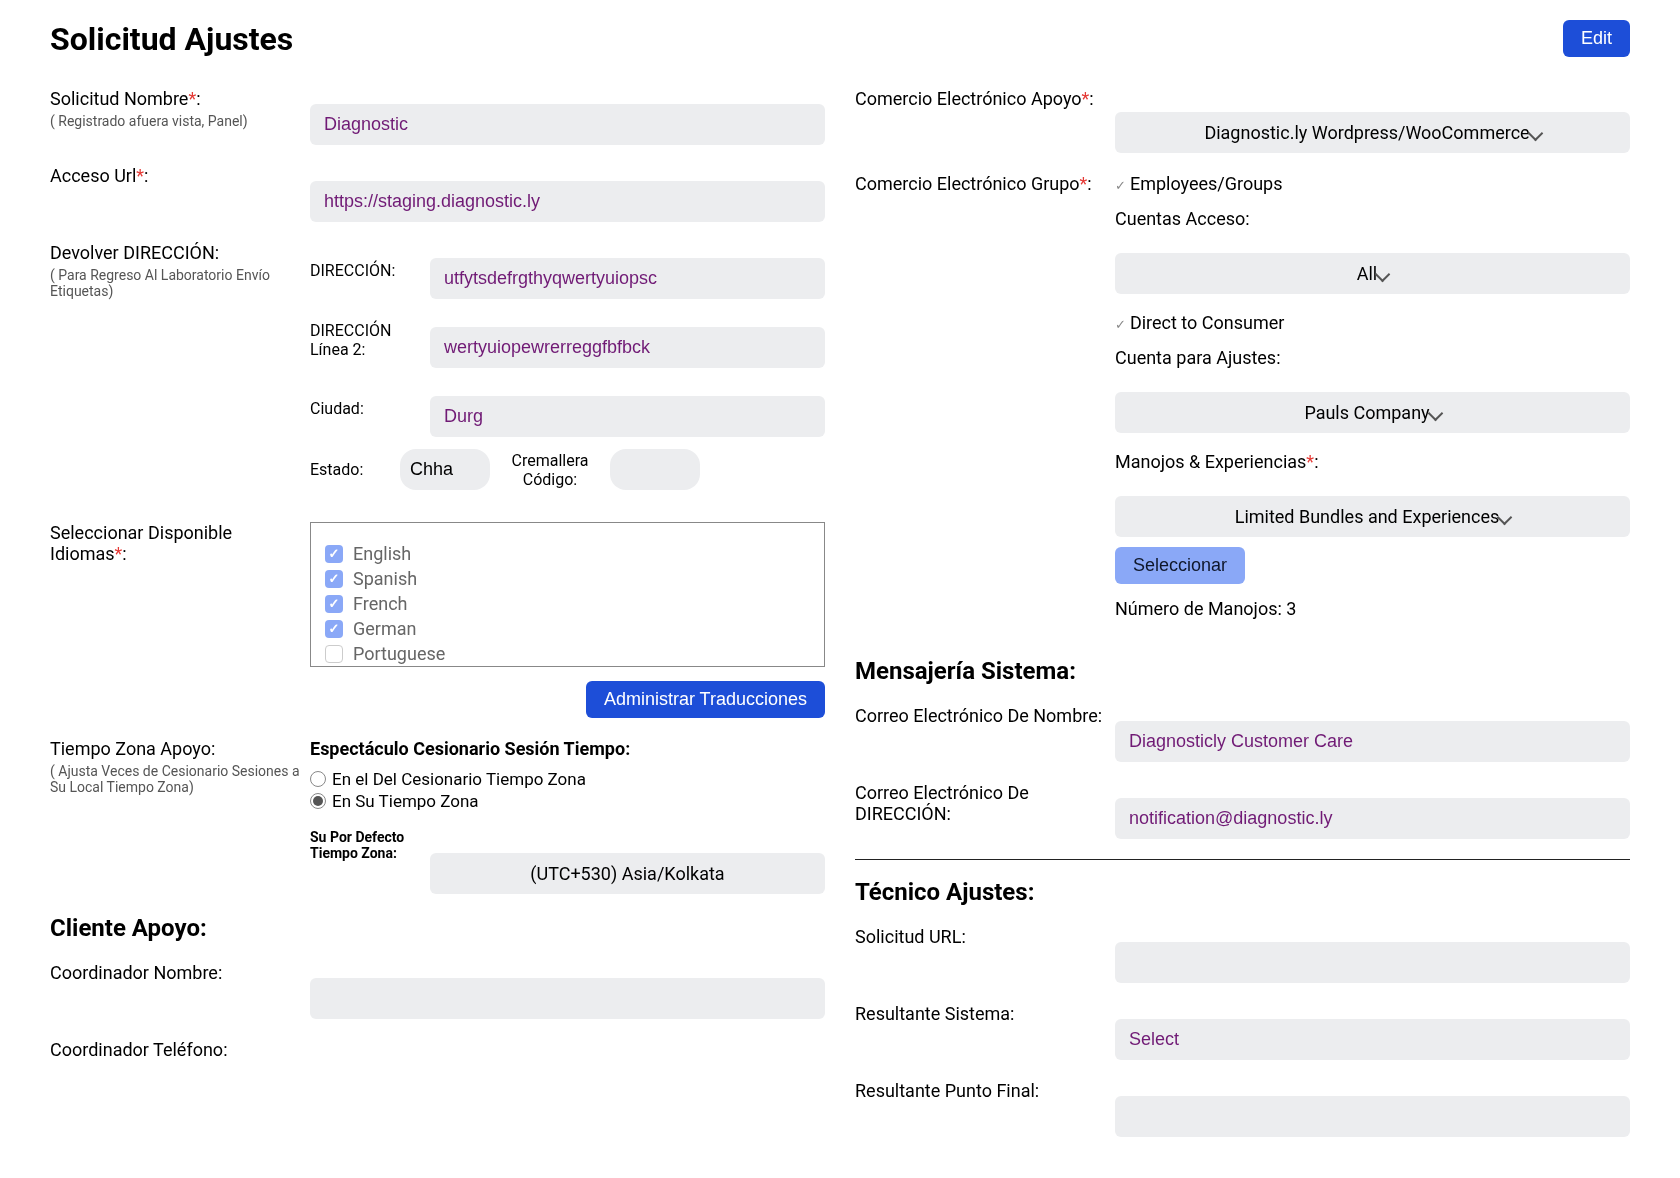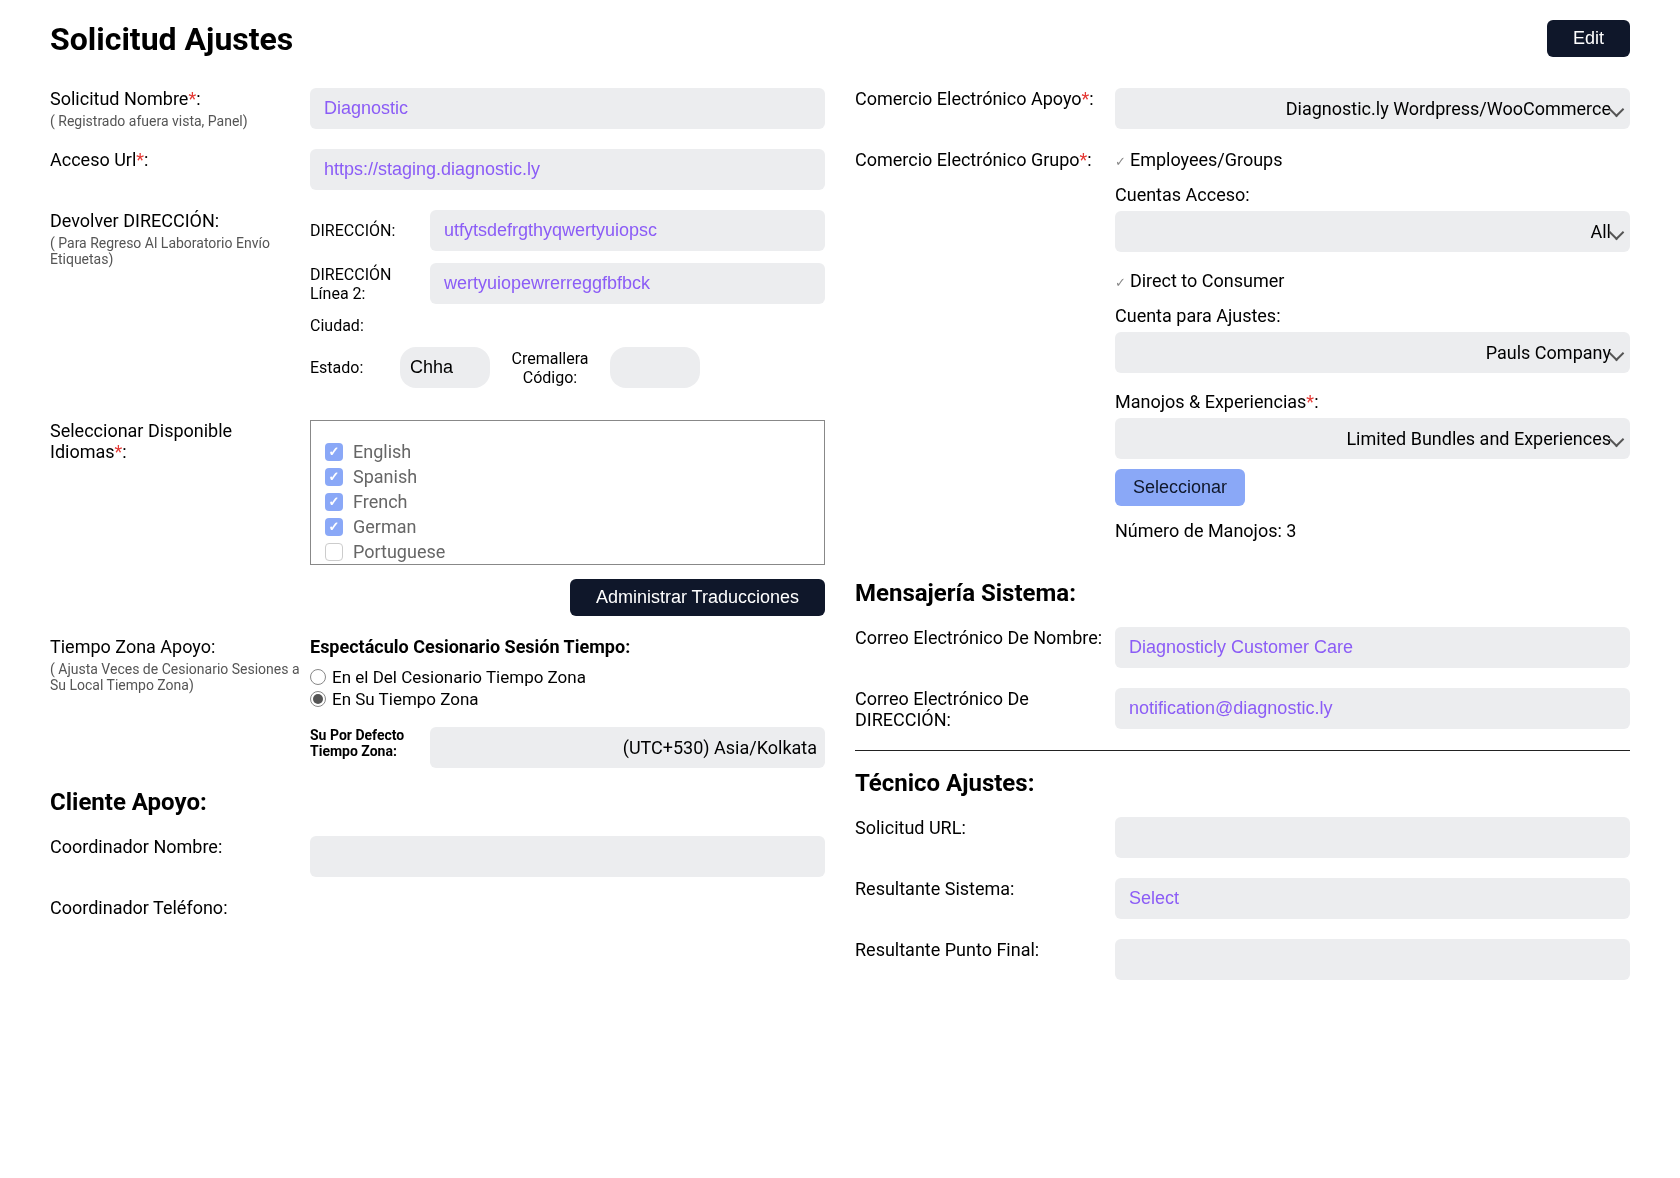--- a/index.html
+++ b/index.html
@@ -14,24 +14,24 @@
     display: flex;
     justify-content: space-between;
     align-items: flex-start;
     margin-bottom: 30px;
   }
   .page-title {
     font-size: 32px;
     font-weight: 700;
   }
   .btn-primary {
-    background: #0f172a;
+    background: #1d4ed8;
     color: #fff;
     border: none;
-    padding: 8px 26px;
+    padding: 8px 18px;
     border-radius: 6px;
     font-size: 18px;
     font-weight: 500;
     cursor: pointer;
     margin-left: 19px;
   }
   .btn-light-primary {
     background: #8aa8f7;
     color: #0f172a;
     border: none;
@@ -69,42 +69,44 @@
     margin-top: 4px;
   }
   .req { color: #e53935; }
   .input {
     width: 100%;
     background: #ecedef;
     border: none;
     border-radius: 6px;
     padding: 10px 14px;
     font-size: 18px;
-    color: #8b5cf6;
+    color: #701a75;
+    margin-top: 16px;
   }
   .input-small {
     width: 90px;
     background: #ecedef;
     border: none;
     border-radius: 16px;
     padding: 10px 10px;
     font-size: 18px;
   }
   .select {
     width: 100%;
     background: #ecedef;
     border: none;
     border-radius: 6px;
-    padding: 10px 8px;
+    padding: 10px 14px;
     font-size: 18px;
     position: relative;
     display: flex;
-    justify-content: flex-end;
+    justify-content: center;
     align-items: center;
     cursor: pointer;
+    margin-top: 24px;
   }
   .chevron::after {
     content: "";
     display: inline-block;
     width: 9px;
     height: 9px;
     border-right: 2px solid #555;
     border-bottom: 2px solid #555;
     transform: rotate(45deg);
     margin-top: -4px;
@@ -262,20 +264,21 @@
         <div class="address-sub">
           <div class="sub-label">DIRECCIÓN:</div>
           <input class="input" value="utfytsdefrgthyqwertyuiopsc" style="">
         </div>
         <div class="address-sub">
           <div class="sub-label">DIRECCIÓN Línea 2:</div>
           <input class="input" value="wertyuiopewrerreggfbfbck" style="">
         </div>
         <div class="address-sub">
           <div class="sub-label">Ciudad:</div>
+          <input class="input" value="Durg" style="">
         </div>
         <div class="address-sub" style="gap:10px;">
           <div class="sub-label" style="width:80px">Estado:</div>
           <input class="input-small" value="Chha" style="">
           <div style="width:100px; font-size:16px; text-align:center">Cremallera Código:</div>
           <input class="input-small" type="number" value="" style="">
         </div>
       </div>
     </div>
 

